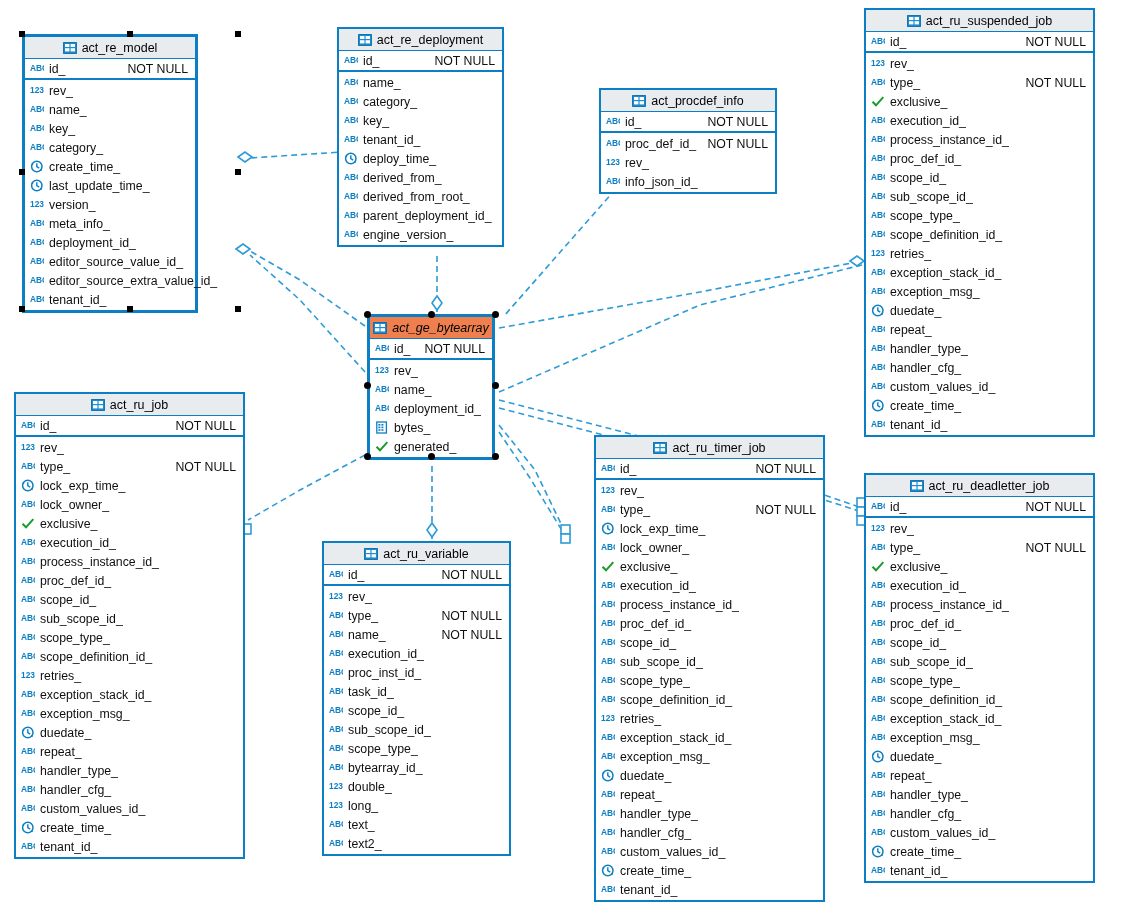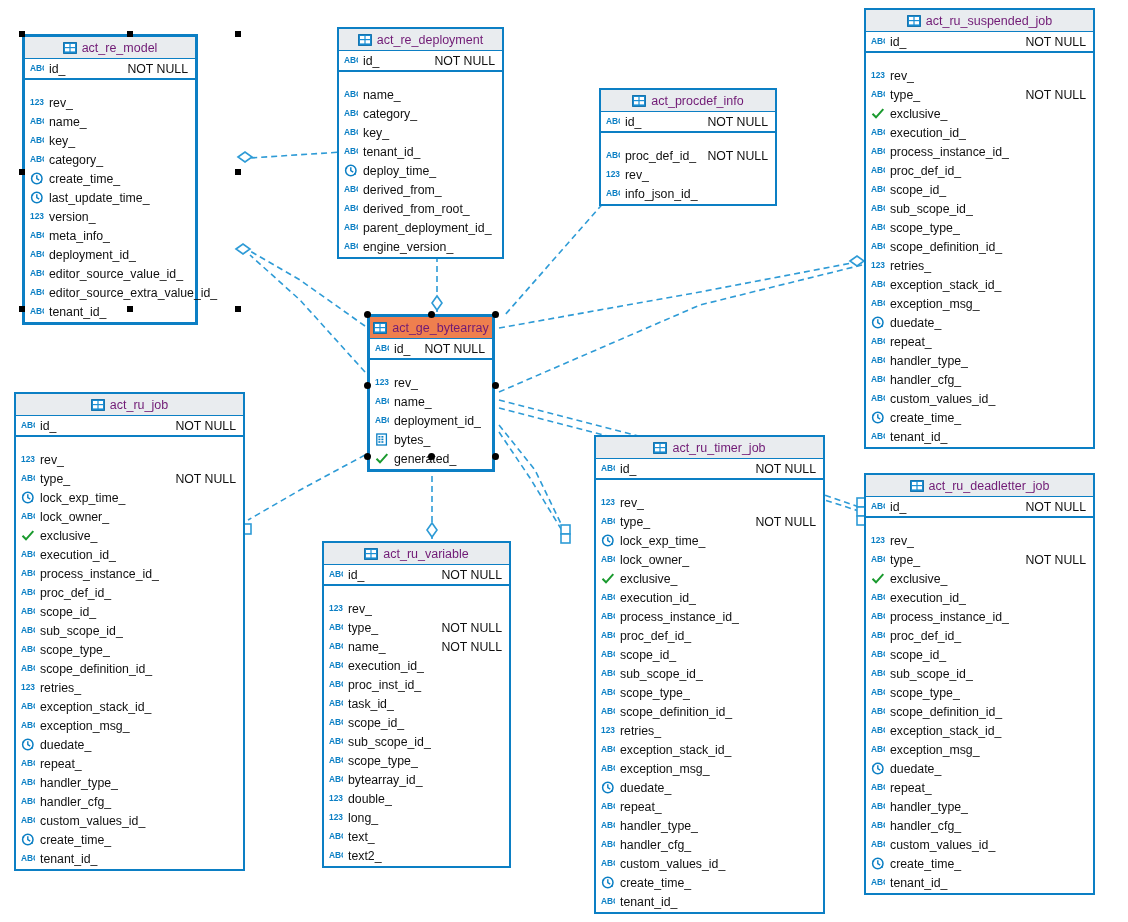--- a/index.html
+++ b/index.html
@@ -25,45 +25,45 @@
 
   .tbl-header{
     background:#e9ecef;
     border-bottom:1px solid #0c7fc4;
     height:22px;
     display:flex;
     align-items:center;
     justify-content:center;
     gap:6px;
     font-size:12.5px;
-    color:#701a75;
+    color:#000000;
     box-sizing:border-box;
   }
-  .tbl-header.accent{background:#ef7f4e;border-bottom:1px solid #0c7fc4;}
+  .tbl-header.accent{background:#ef7f4e;border-bottom:1px solid #0c7fc4;font-style:italic;}
 
   .tbl-icon{width:13px;height:11px;display:inline-block;flex:0 0 auto;}
 
   .pk-row{
     border-bottom:2px solid #0c7fc4;
     box-sizing:border-box;
   }
   .col-row{
     display:flex;
     align-items:center;
     height:19px;
     padding:0 7px 0 5px;
     font-size:12.3px;
     color:#101010;
     box-sizing:border-box;
     white-space:nowrap;
   }
   .col-row .cname{margin-left:5px;}
   .col-row .cname.bold{font-weight:normal;}
   .col-row .nn{margin-left:auto;font-size:12.3px;color:#101010;}
-  .cols-wrap{padding-top:13px;padding-bottom:1px;}
+  .cols-wrap{padding-top:1px;padding-bottom:1px;}
 
   
   .ic{width:14px;height:13px;flex:0 0 auto;display:inline-block;position:relative;}
   .ic svg{display:block;}
 
   
   .handle{position:absolute;width:6px;height:6px;background:#000;z-index:20;}
   .dot{position:absolute;width:7px;height:7px;background:#000;border-radius:50%;z-index:20;}
 </style>
 </head>

